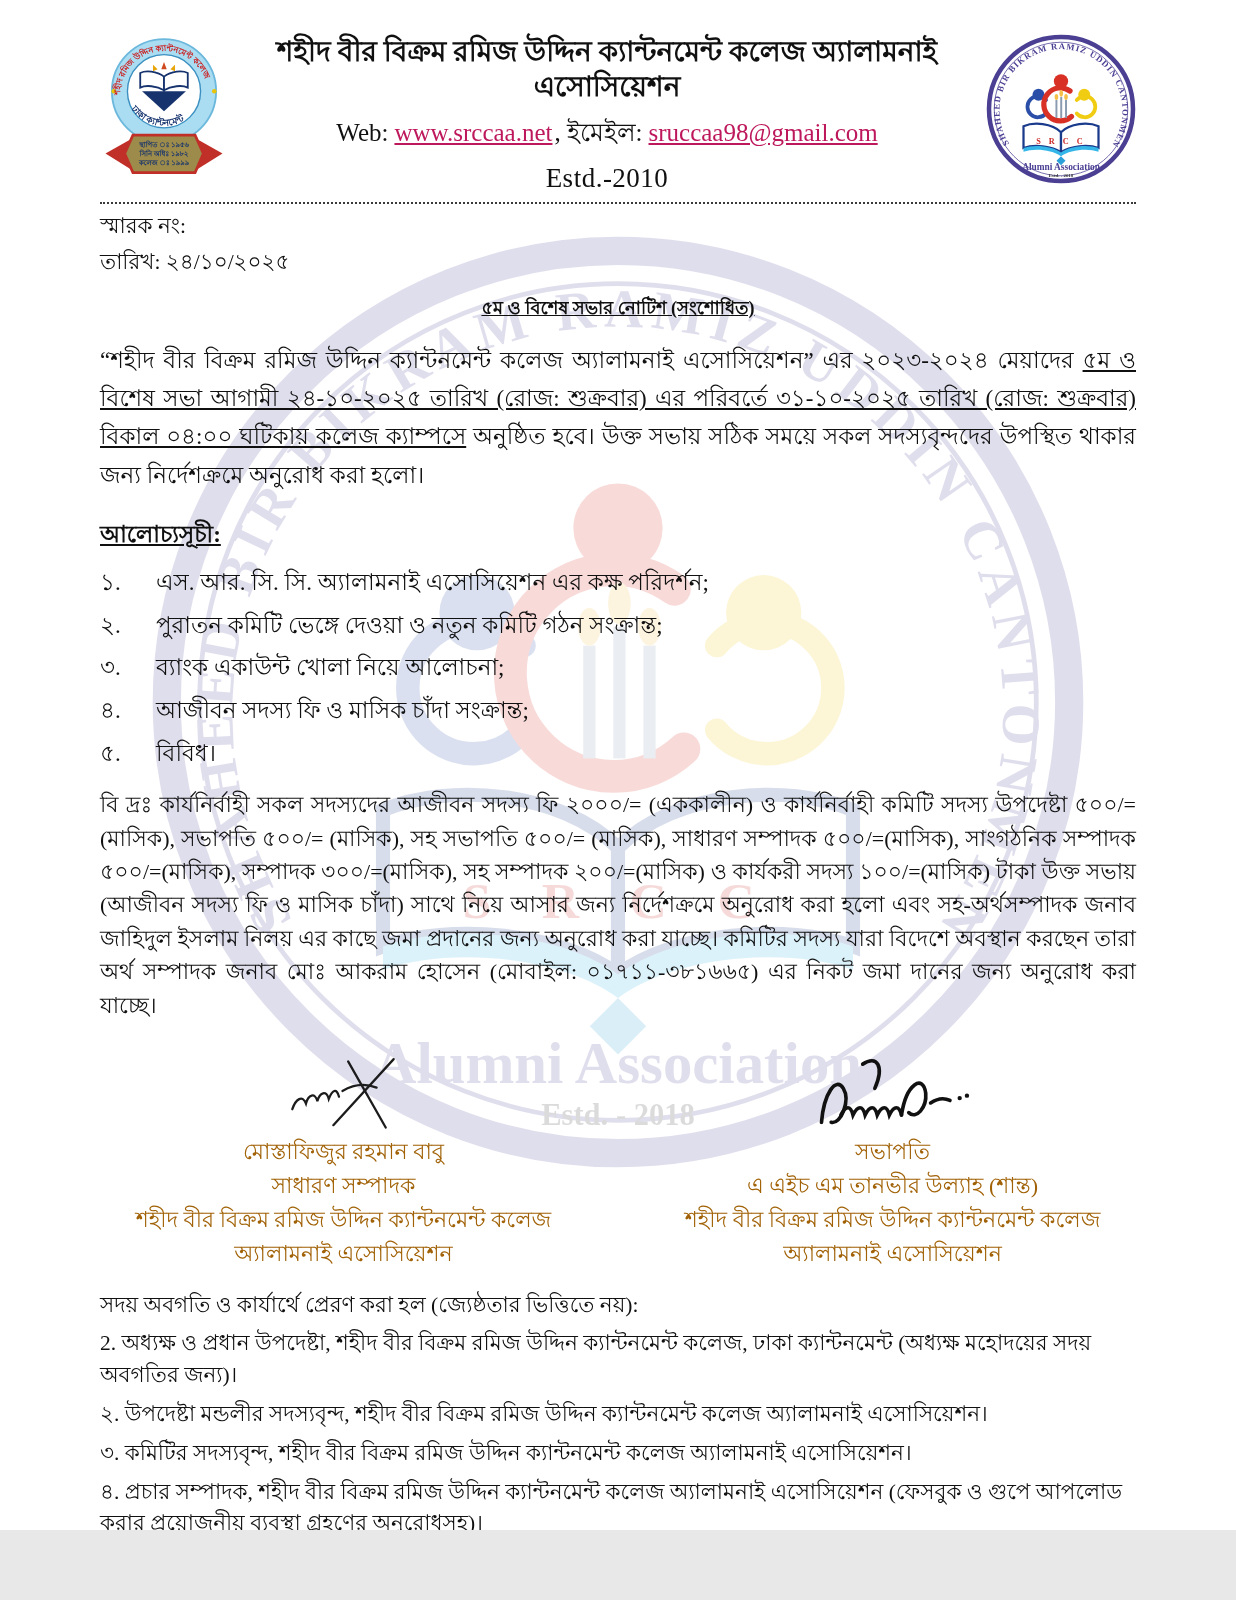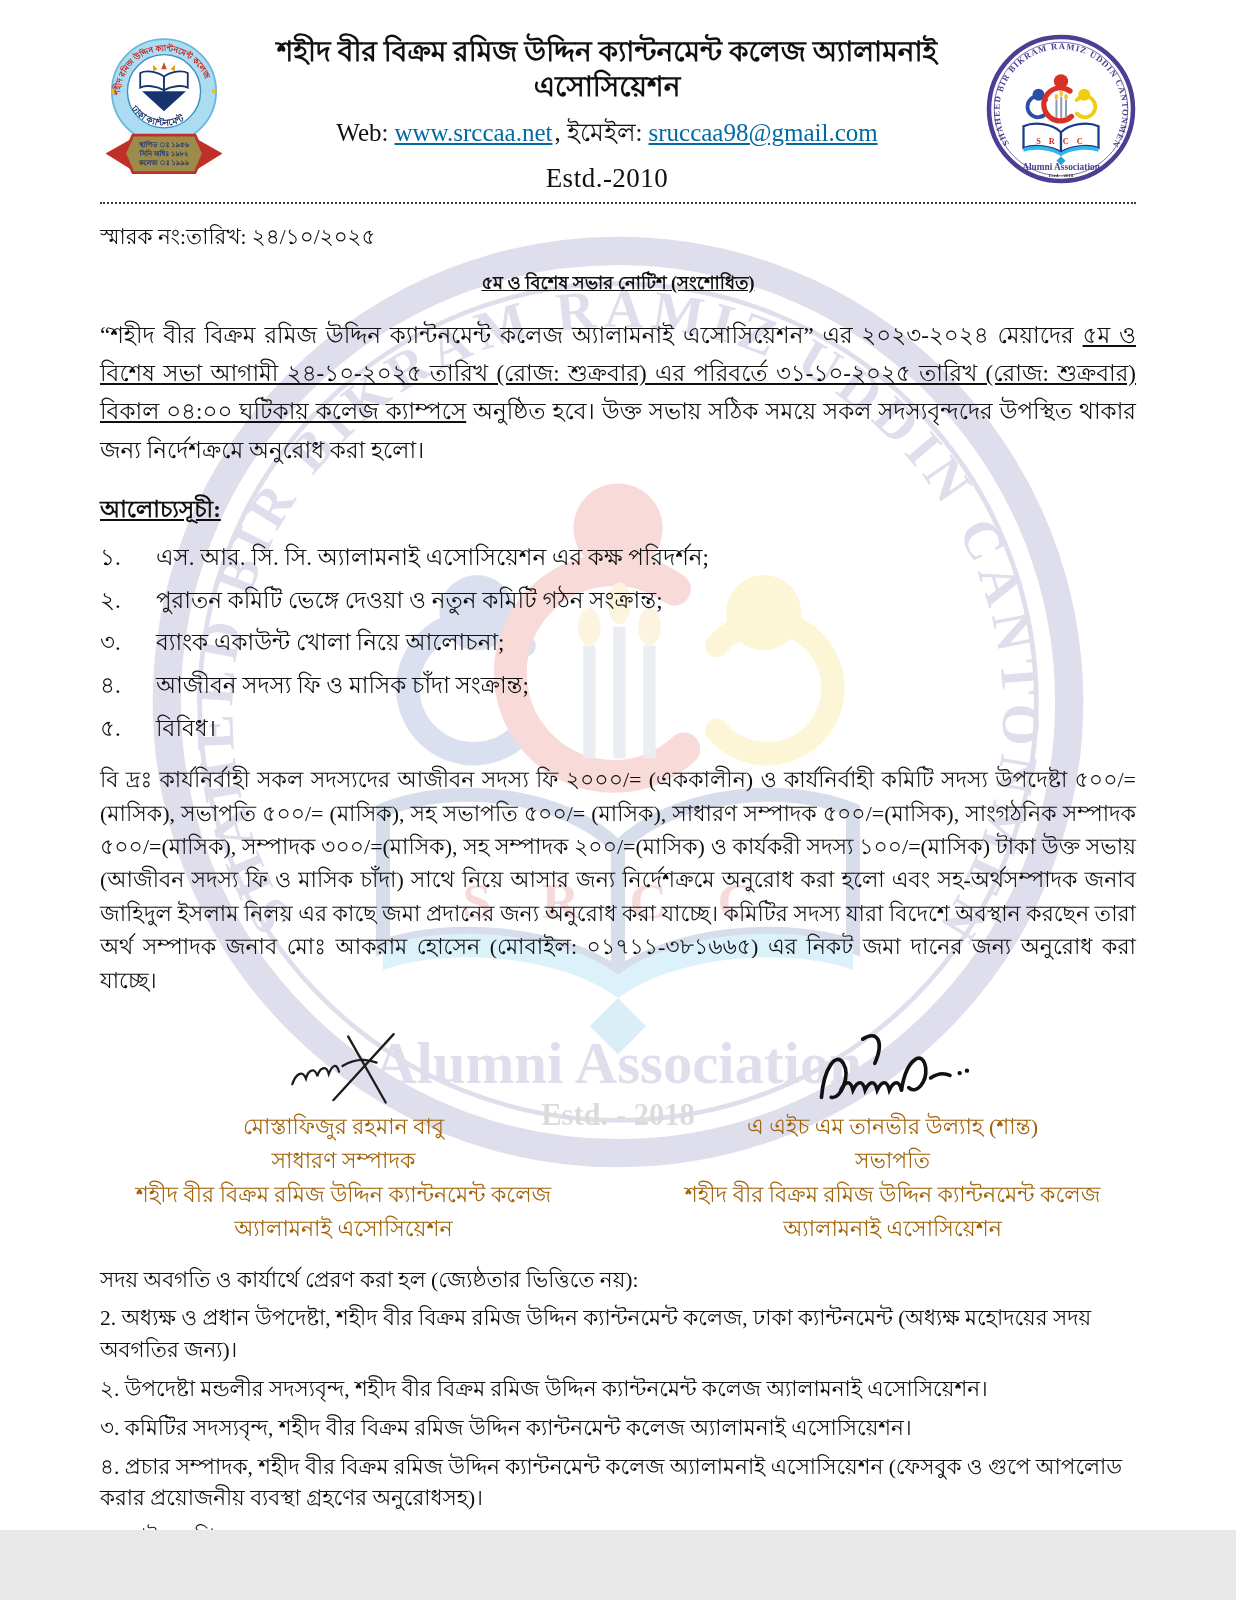--- a/index.html
+++ b/index.html
@@ -14,27 +14,27 @@
   }
   .content{position:relative;z-index:1;padding:34px 100px 0 100px;}
 
   
   .hdr{display:flex;align-items:flex-start;justify-content:space-between;}
   .hdr-center{flex:1;text-align:center;padding:0 6px;}
   .org-bn{font-size:28px;font-weight:bold;line-height:1.25;}
   .org-en{font-size:19.5px;font-weight:bold;margin-top:7px;letter-spacing:0.2px;}
   .webline{font-size:25px;margin-top:9px;}
   .webline .lbl{margin-right:6px;}
-  .webline a{color:#0369a1;cursor:pointer;}
+  .webline a{color:#be185d;cursor:pointer;}
   .webline .sep{margin:0 6px 0 2px;}
   .estd{font-size:27px;margin-top:7px;letter-spacing:0.5px;}
 
   .sep-dotted{border-top:2px dotted #3a3a3a;margin-top:8px;height:0;}
 
-  .memo-row{display:flex;justify-content:flex-start;font-size:21.5px;margin-top:16px;}
+  .memo-row{display:flex;justify-content:flex-end;font-size:21.5px;margin-top:5px;flex-direction:column;}
 
   .title{text-align:center;font-size:18px;font-weight:bold;text-decoration:underline;margin-top:13px;}
 
   .para{font-size:23px;line-height:1.66;text-align:justify;margin-top:17px;}
   .u{text-decoration:underline;}
 
   .agenda-heading{font-size:23px;font-weight:bold;text-decoration:underline;margin-top:21px;}
   .agenda-item{display:flex;font-size:23px;margin-top:13px;line-height:1.3;}
   .agenda-num{width:56px;flex:none;}
 
@@ -212,22 +212,22 @@
               <path d="M6,58 C8,34 18,20 24,30 C30,40 22,60 14,58"></path>
               <path d="M40,10 C52,2 58,12 50,30"></path>
               <path d="M22,52 C26,44 30,44 32,52 C36,44 40,44 42,52 C46,44 50,44 52,52 C56,44 60,44 62,52 C66,44 70,44 72,52"></path>
               <path d="M72,52 C76,26 90,18 92,34 C93,46 84,56 78,50"></path>
               <path d="M96,42 C102,38 108,38 112,40"></path>
             </g>
             <circle cx="120" cy="38" r="1.8" fill="#111111"></circle>
             <circle cx="126" cy="36" r="1.8" fill="#111111"></circle>
           </svg>
         </div>
+        <div class="sig-line">সভাপতি</div>
         <div class="sig-line">এ এইচ এম তানভীর উল্যাহ (শান্ত)</div>
-        <div class="sig-line">সভাপতি</div>
         <div class="sig-line">শহীদ বীর বিক্রম রমিজ উদ্দিন ক্যান্টনমেন্ট কলেজ</div>
         <div class="sig-line">অ্যালামনাই এসোসিয়েশন</div>
       </div>
     </div>
 
     <div class="dist">
       <div class="dist-heading">সদয় অবগতি ও কার্যার্থে প্রেরণ করা হল (জ্যেষ্ঠতার ভিত্তিতে নয়):</div>
       <p class="dist-item">2. অধ্যক্ষ ও প্রধান উপদেষ্টা, শহীদ বীর বিক্রম রমিজ উদ্দিন ক্যান্টনমেন্ট কলেজ, ঢাকা ক্যান্টনমেন্ট (অধ্যক্ষ মহোদয়ের সদয় অবগতির জন্য)।</p>
       <p class="dist-item">২. উপদেষ্টা মন্ডলীর সদস্যবৃন্দ, শহীদ বীর বিক্রম রমিজ উদ্দিন ক্যান্টনমেন্ট কলেজ অ্যালামনাই এসোসিয়েশন।</p>
       <p class="dist-item">৩. কমিটির সদস্যবৃন্দ, শহীদ বীর বিক্রম রমিজ উদ্দিন ক্যান্টনমেন্ট কলেজ অ্যালামনাই এসোসিয়েশন।</p>

